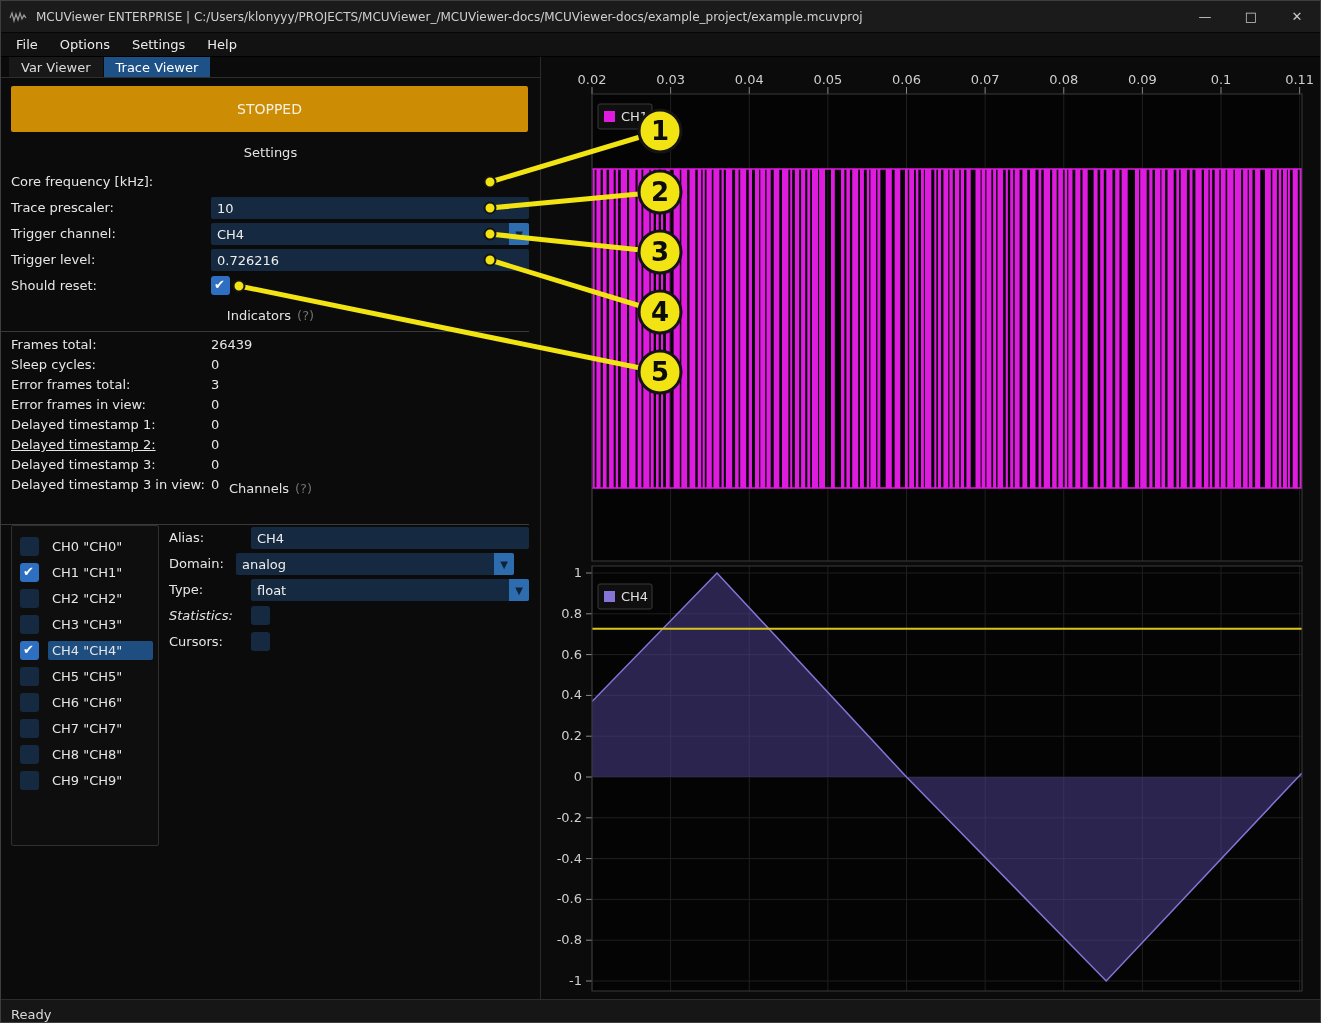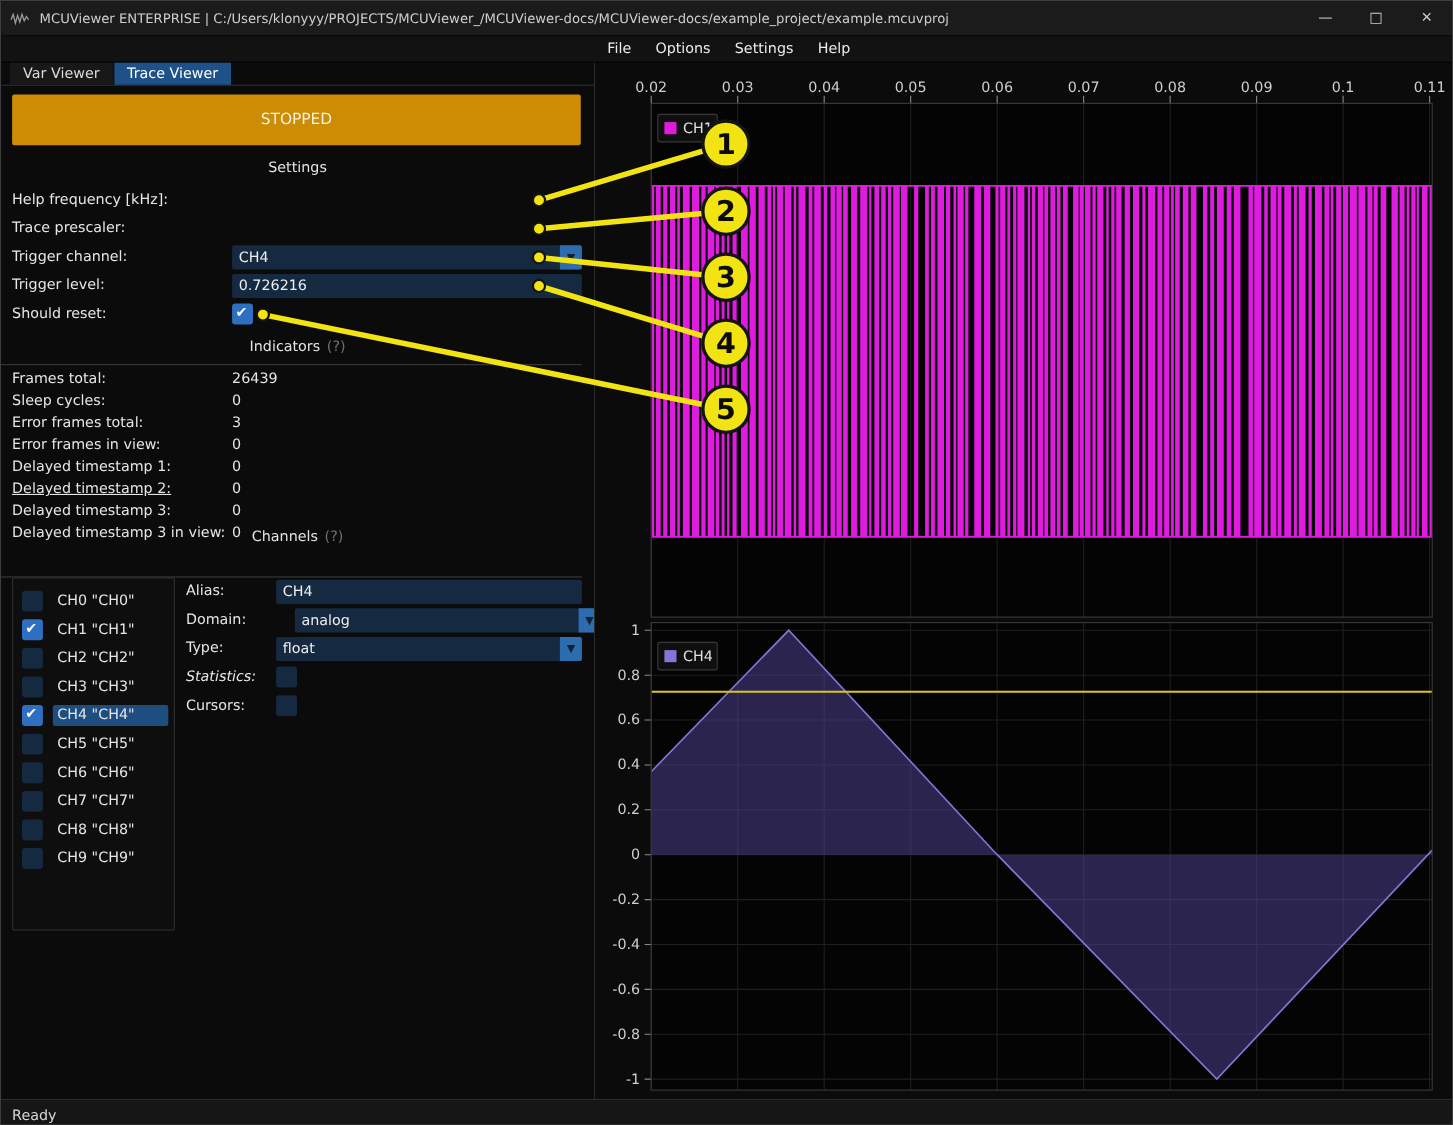--- a/index.html
+++ b/index.html
@@ -10,21 +10,21 @@
   
   .titlebar{position:absolute;top:0;left:0;right:0;height:32px;background:#1b1b1b;
     display:flex;align-items:center;padding-left:8px;border-bottom:1px solid #060606;}
   .app-icon{width:20px;height:16px;display:flex;align-items:center;}
   .title-text{color:#cfcfcf;font-size:12px;margin-left:7px;white-space:nowrap;}
   .win-controls{margin-left:auto;display:flex;height:100%;}
   .win-btn{width:46px;display:flex;align-items:center;justify-content:center;color:#c8c8c8;font-size:13px;cursor:default;}
 
   
   .menubar{position:absolute;top:32px;left:0;right:0;height:24px;background:#121212;
-    display:flex;align-items:center;border-bottom:1px solid #000;padding-left:4px;justify-content:center;}
+    display:flex;align-items:center;border-bottom:1px solid #000;padding-left:4px;}
   .menu-item{padding:0 11px;color:#ececec;}
 
   
   .main{position:absolute;top:56px;left:0;width:1319px;height:944px;}
   .left-panel{position:absolute;left:0;top:0;width:539px;height:944px;background:#0b0b0b;}
   .right-panel{position:absolute;left:539px;top:0;width:780px;height:944px;background:#0b0b0b;border-left:1px solid #2a2a2a;}
   #plots-svg{position:absolute;left:0;top:0;}
 
   
   .tabbar{position:absolute;top:0;left:0;width:539px;height:21px;display:flex;padding-left:8px;border-bottom:1px solid #2e2e2e;}
@@ -105,23 +105,24 @@
         <span class="tab">Var Viewer</span>
         <span class="tab active">Trace Viewer</span>
       </div>
 
       <div class="stopped-btn">STOPPED</div>
 
       <div class="section-header" style="top:88px;">
         <span>Settings</span>
       </div>
 
-      <span class="row-label" style="top:114px;">Help frequency [kHz]:</span>
+      <span class="row-label" style="top:114px;">Core frequency [kHz]:</span>
 
       <span class="row-label" style="top:140px;">Trace prescaler:</span>
+      <input class="field" style="left: 210px; top: 140px; width: 318px;" value="10">
 
       <span class="row-label" style="top:166px;">Trigger channel:</span>
       <div class="field combo" style="left:210px;top:166px;width:318px;">
         <span class="combo-text">CH4</span>
         <span class="combo-arrow">▼</span>
       </div>
 
       <span class="row-label" style="top:192px;">Trigger level:</span>
       <input class="field" style="left: 210px; top: 192px; width: 318px;" value="0.726216">
 
@@ -201,21 +202,21 @@
         <div class="channel-row">
           <span class="cb"></span>
           <span class="ch-label">CH9 "CH9"</span>
         </div>
       </div>
 
       <span class="fld-label" style="top:470px;">Alias:</span>
       <input class="field" style="left: 250px; top: 470px; width: 278px;" value="CH4">
 
       <span class="fld-label" style="top:496px;">Domain:</span>
-      <div class="field combo" style="left:267px;top:496px;width:278px;">
+      <div class="field combo" style="left:235px;top:496px;width:278px;">
         <span class="combo-text">analog</span>
         <span class="combo-arrow">▼</span>
       </div>
 
       <span class="fld-label" style="top:522px;">Type:</span>
       <div class="field combo" style="left:250px;top:522px;width:278px;">
         <span class="combo-text">float</span>
         <span class="combo-arrow">▼</span>
       </div>
 

